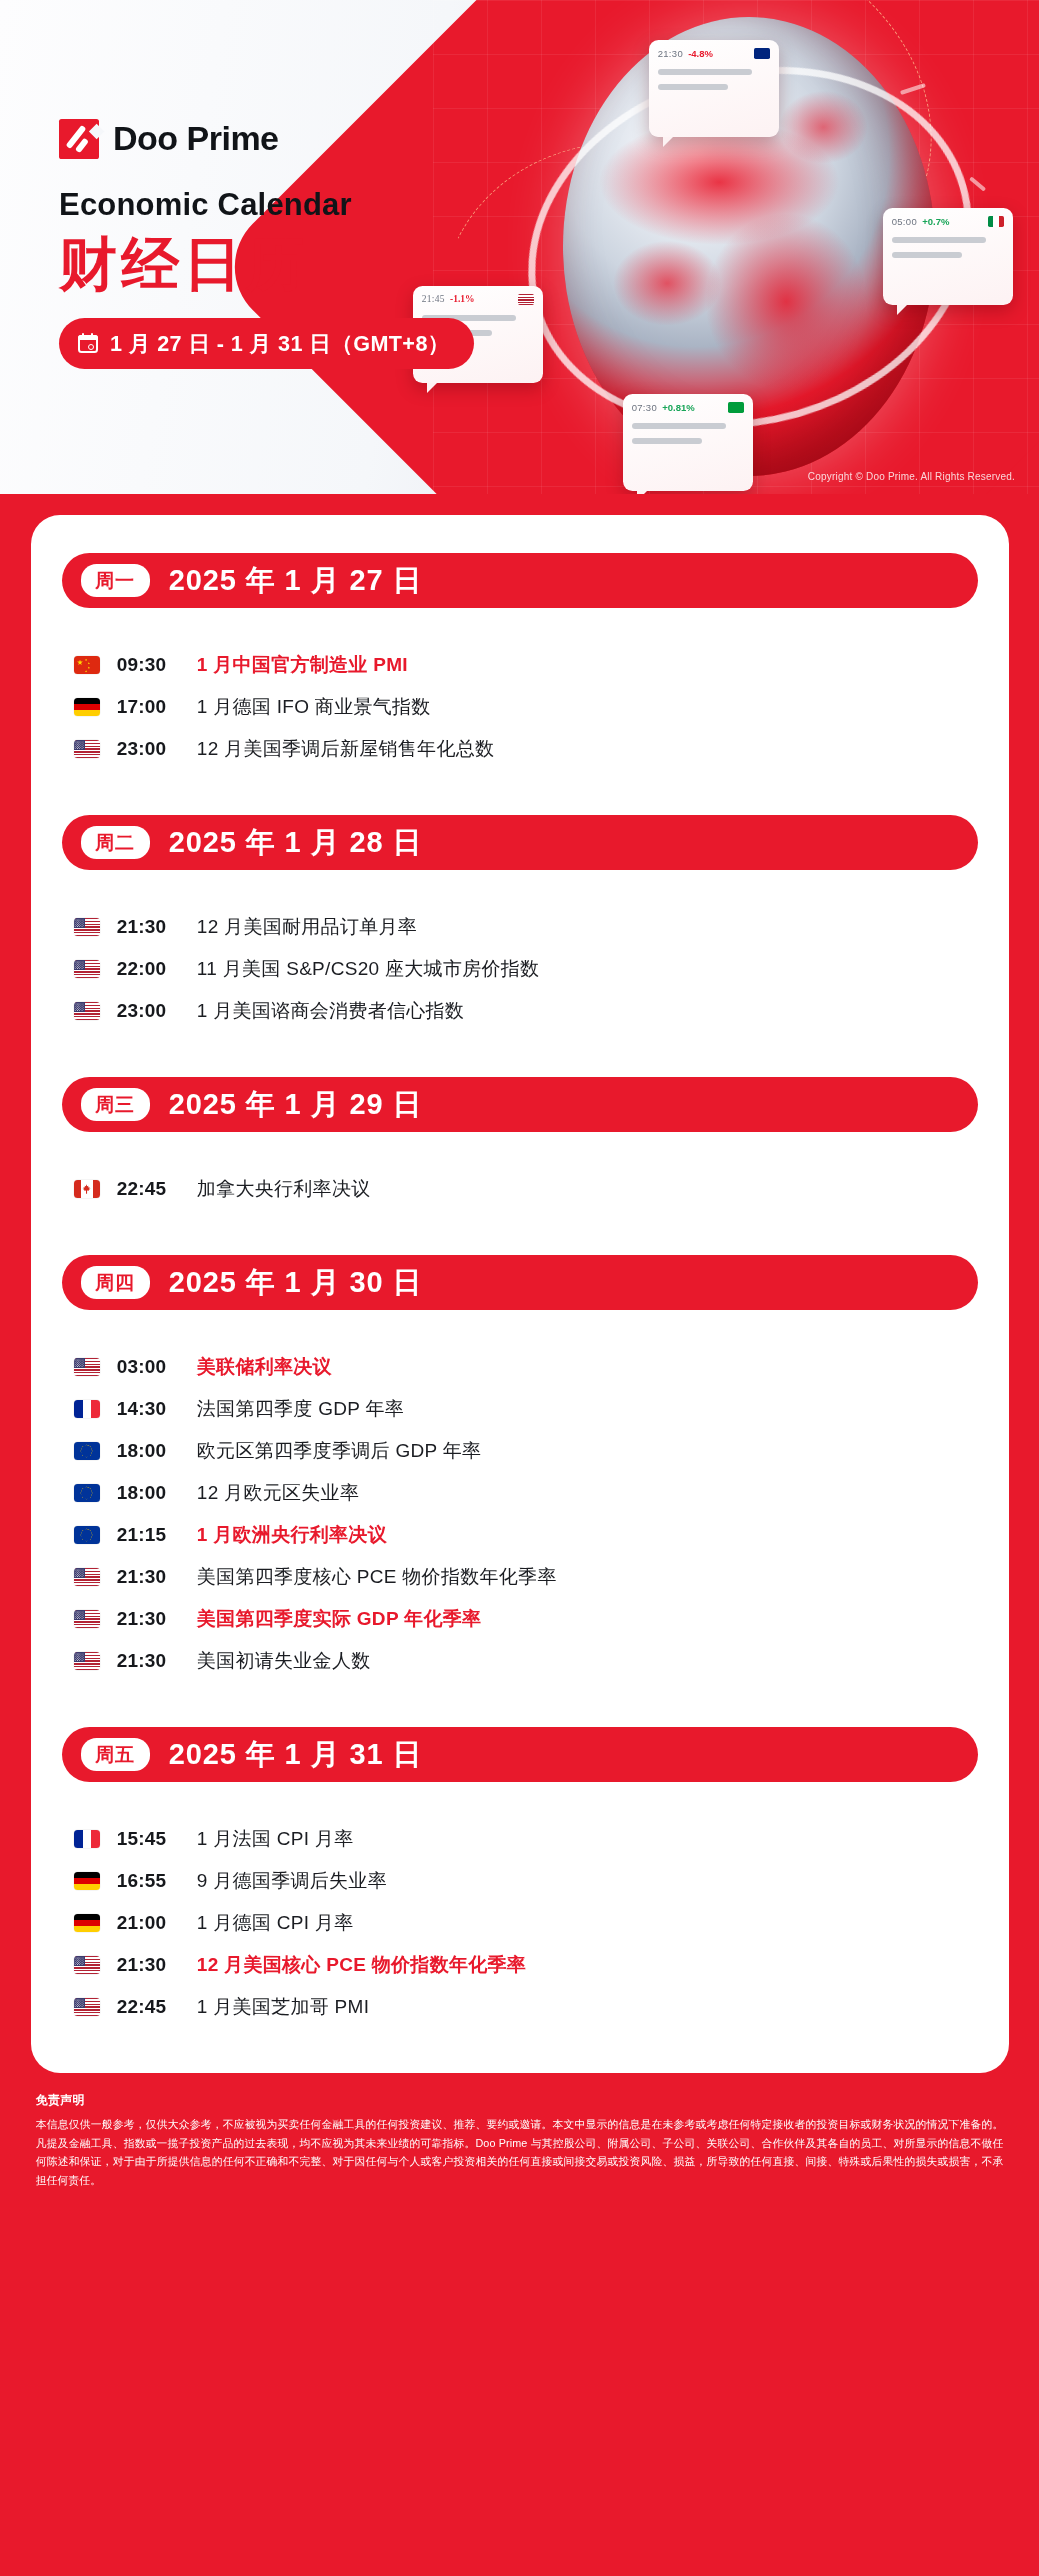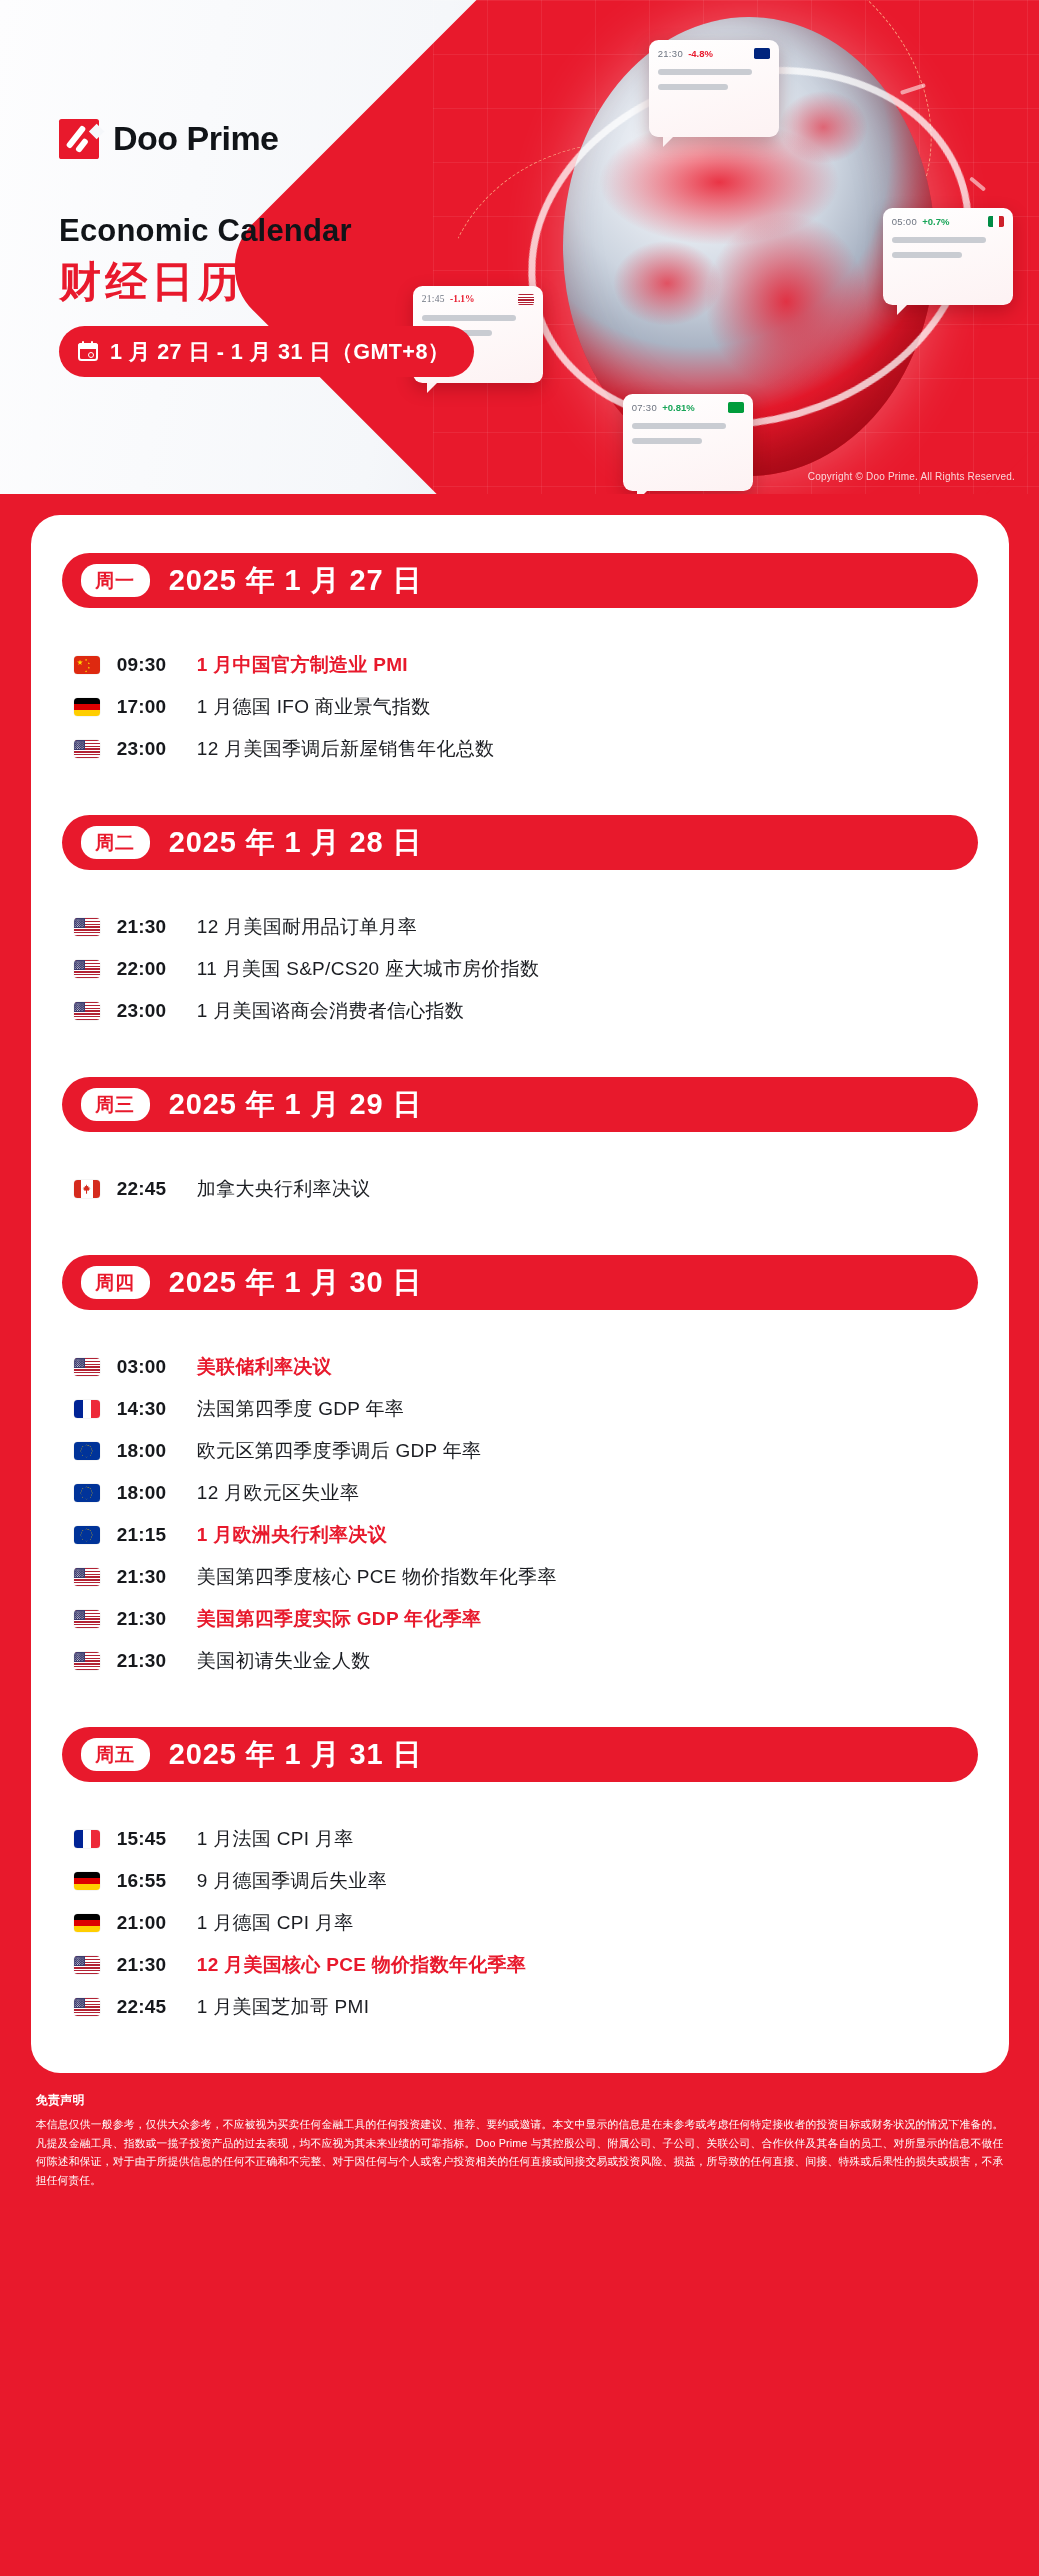--- a/index.html
+++ b/index.html
@@ -131,27 +131,27 @@
   .logo-mark .corner {
     position: absolute; right: -3.5px; top: 7px; width: 11.3px; height: 11.3px;
     background: #f5f7fa; transform: rotate(45deg);
   }
   .logo-text {
     font-size: 34px; font-weight: bold; color: #111418;
     letter-spacing: -0.5px; position: relative;
   }
 
   .title-en {
-    margin-top: 54px;
+    margin-top: 28px;
     font-size: 31px; font-weight: bold; color: #111418;
     letter-spacing: 0.2px;
   }
   .title-cn {
     margin-top: 8.7px;
-    font-size: 42px; font-weight: bold; color: #E8192C;
+    font-size: 58px; font-weight: bold; color: #E8192C;
     letter-spacing: 4.3px; line-height: 1.12;
   }
   .date-badge {
     display: inline-flex; align-items: center; gap: 10.4px;
     margin-top: 21px;
     background: #E8192C; color: #ffffff;
     border-radius: 26px;
     padding: 11.3px 24px 11.3px 19px;
     font-size: 21.6px; font-weight: bold;
     letter-spacing: 0.4px;

